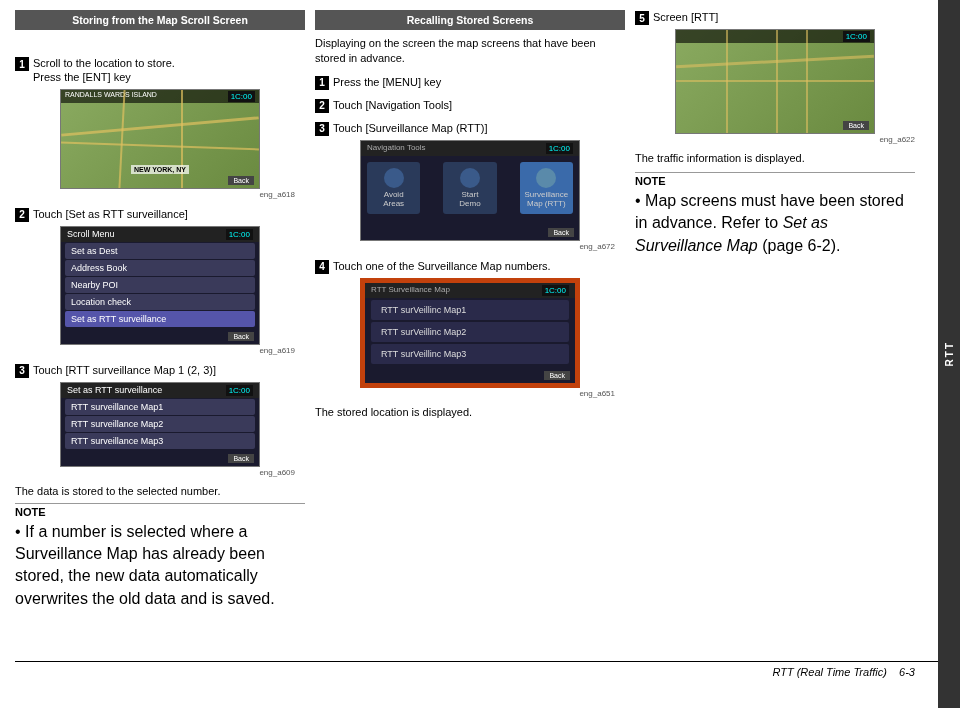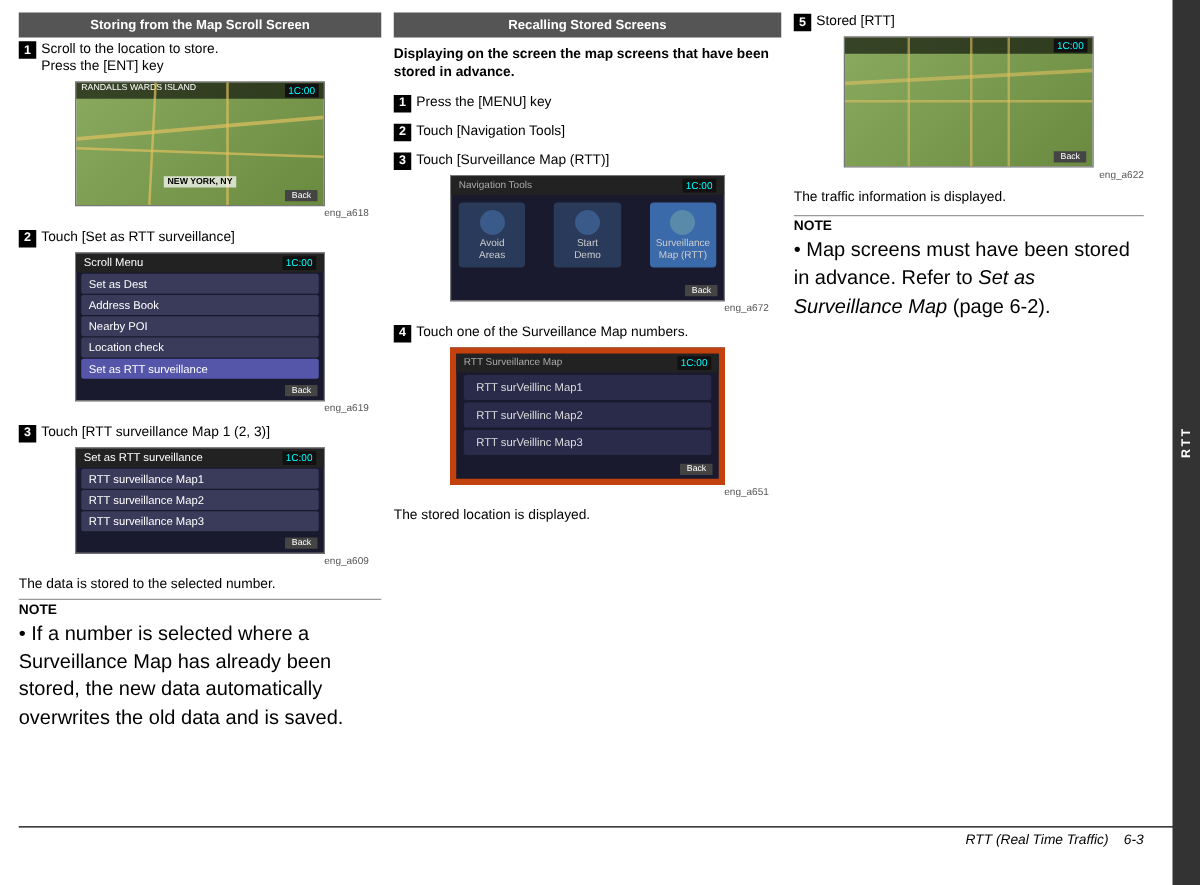--- a/index.html
+++ b/index.html
@@ -34,21 +34,21 @@
       flex-shrink: 0;
     }
 
     .section-header {
       background: #555;
       color: #fff;
       text-align: center;
       font-weight: bold;
       font-size: 10.5px;
       padding: 4px 8px;
-      margin-bottom: 2px;
+      margin-bottom: 26px;
     }
 
     .step-block {
       margin-bottom: 8px;
     }
 
     .step-label {
       display: flex;
       align-items: flex-start;
       margin-bottom: 4px;
@@ -137,21 +137,20 @@
       font-weight: bold;
       font-size: 10.5px;
       padding: 4px 8px;
       margin-bottom: 6px;
     }
 
     .intro-text {
       font-size: 11px;
       line-height: 1.4;
       margin-bottom: 8px;
-      font-weight: bold;
     }
 
     
     .right-column {
       flex: 1;
     }
 
     .rtt-sidebar {
       position: absolute;
       right: 0;
@@ -499,21 +498,21 @@
       </div>
 
       <div style="margin-top: 6px; font-size: 11px;">The stored location is displayed.</div>
     </div>
 
     <div class="right-column" style="padding-right: 30px;">
 
       <div class="step-block">
         <div class="step-label">
           <span class="step-num">5</span>
-          <span class="step-text">Stored [RTT]</span>
+          <span class="step-text">Screen [RTT]</span>
         </div>
         <div style="margin: 4px 0 0 0;">
           <div class="rtt-map-top">
             <div class="map-overlay-bar">
               <span></span>
               <span class="time-display">1C:00</span>
             </div>
 
             <div style="position:absolute; top:30px; left:0; right:0; height:3px; background:#e0c060; opacity:0.6; transform:rotate(-3deg);"></div>
             <div style="position:absolute; top:50px; left:0; right:0; height:2px; background:#e0c060; opacity:0.6;"></div>

